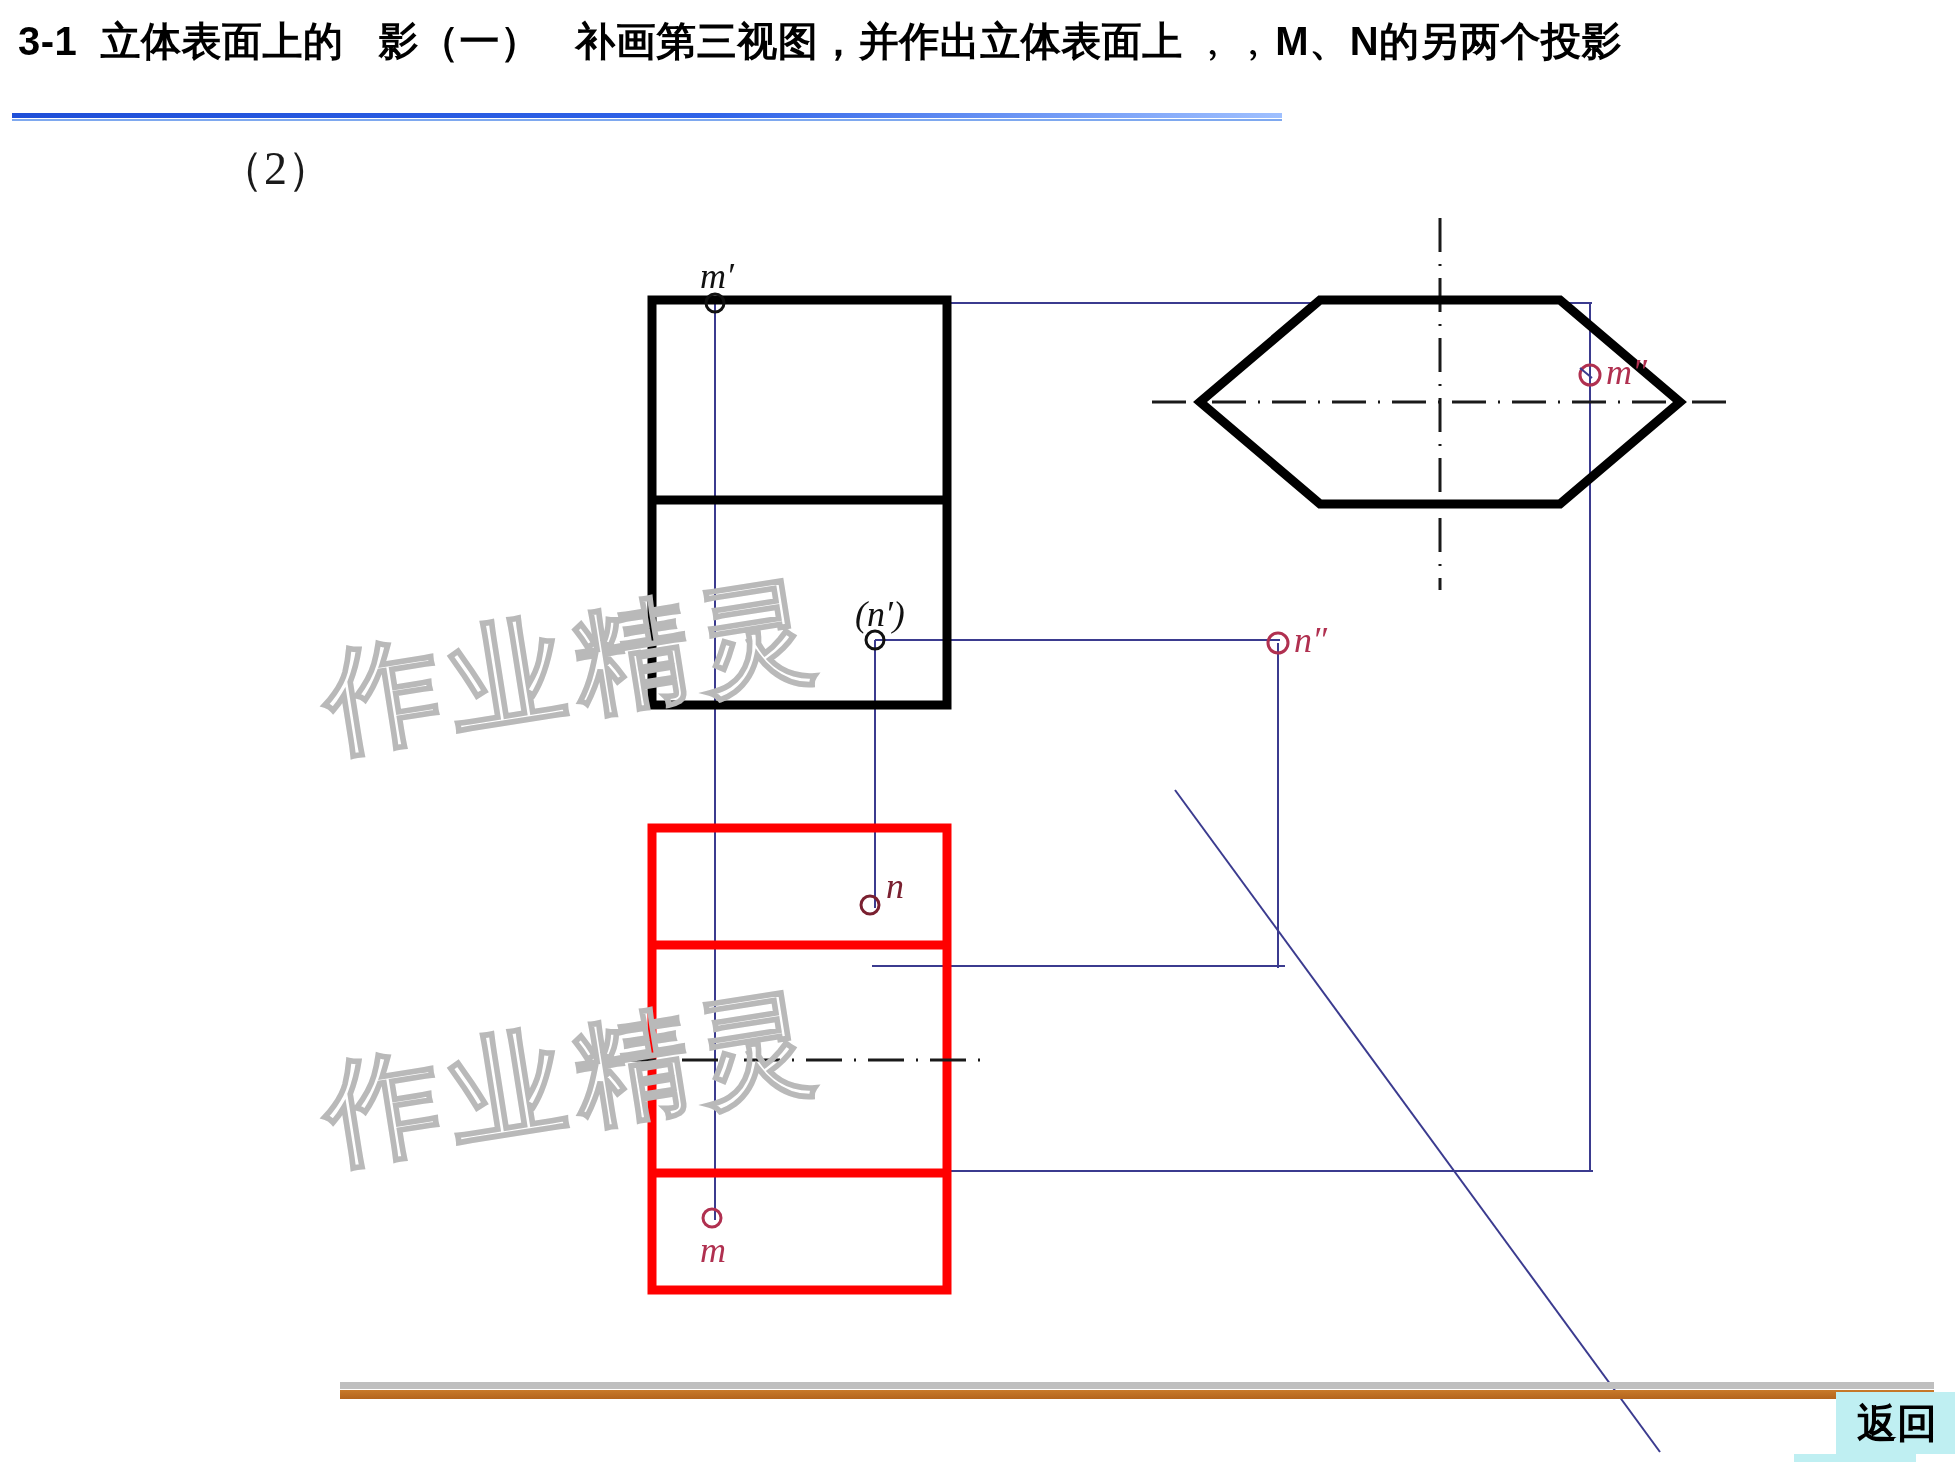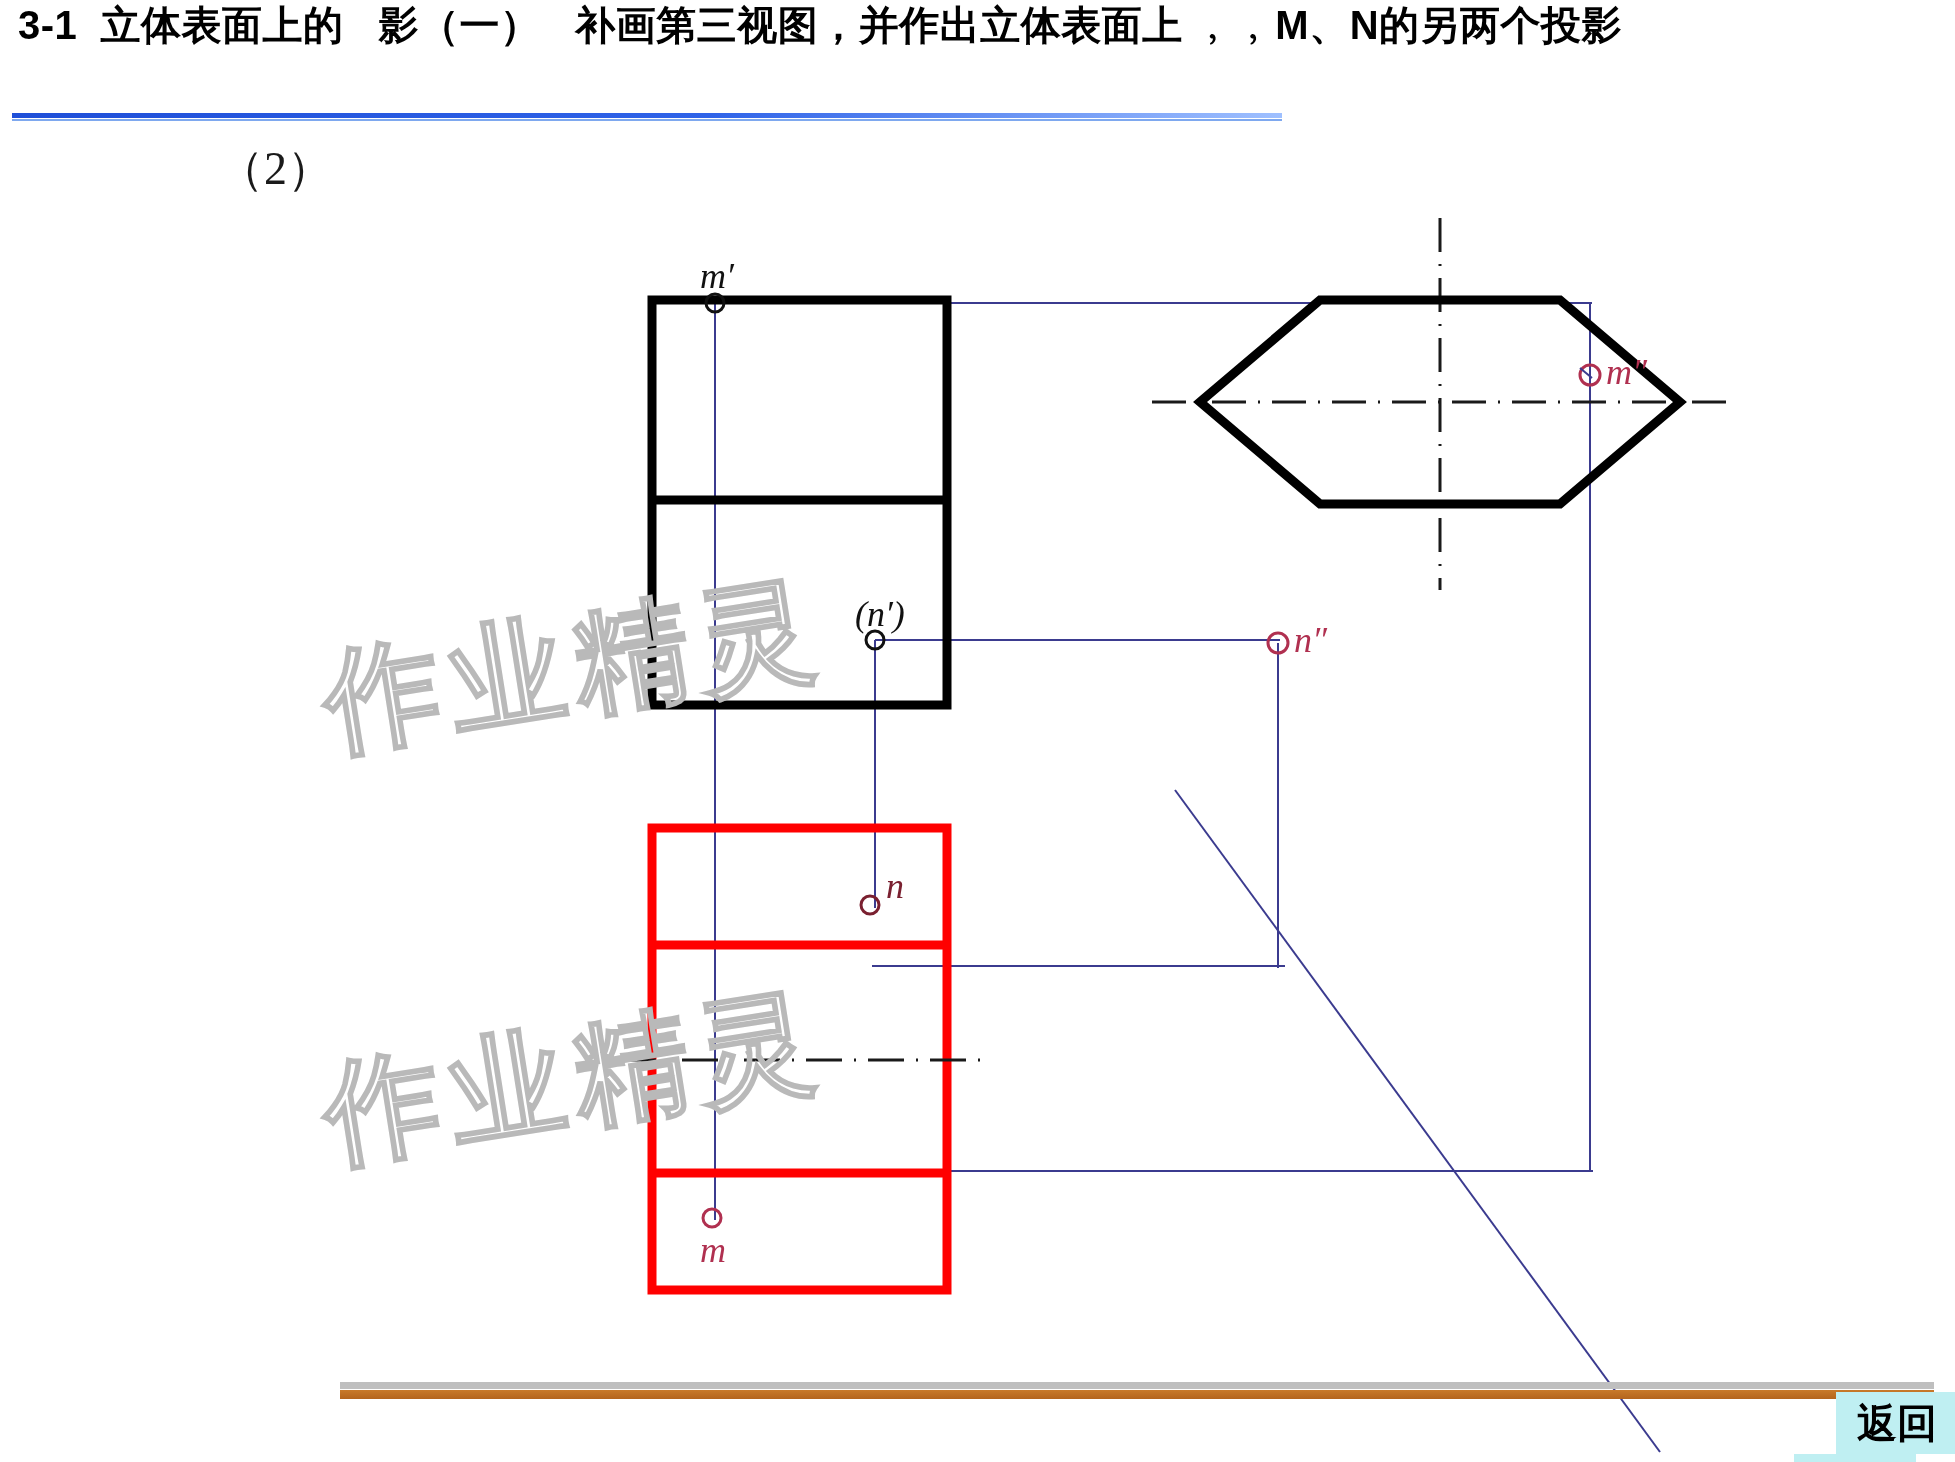--- a/index.html
+++ b/index.html
@@ -13,21 +13,21 @@
     position: relative;
     overflow: hidden;
     font-family: "Liberation Sans", sans-serif;
     -webkit-font-smoothing: antialiased;
   }
 
   
   #header-block {
     position: absolute;
     left: 18px;
-    top: 2px;
+    top: 18px;
     width: 1920px;
   }
   #title-text {
     font-family: "Liberation Sans", sans-serif;
     font-weight: bold;
     font-size: 40px;
     line-height: 1.16;
     color: #000000;
     letter-spacing: 0.5px;
     white-space: pre-wrap;

